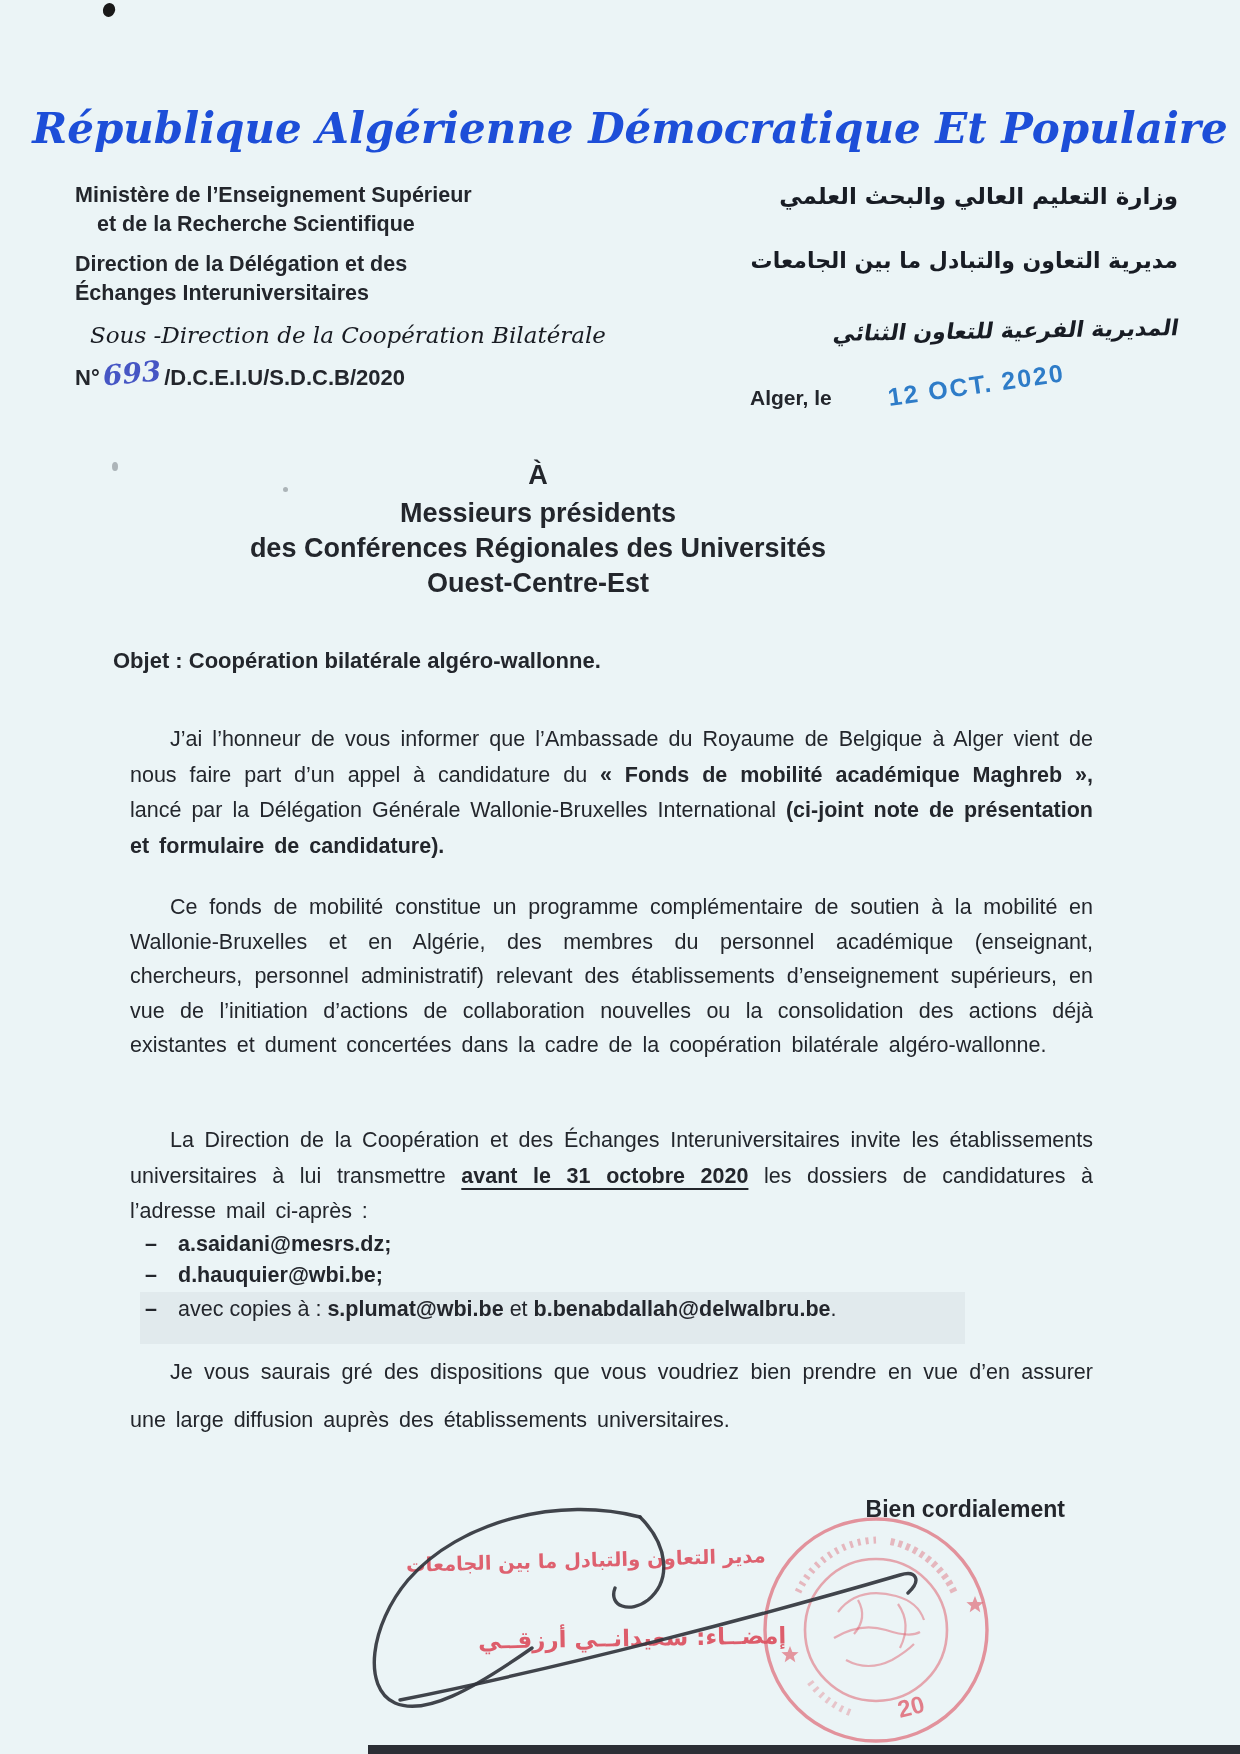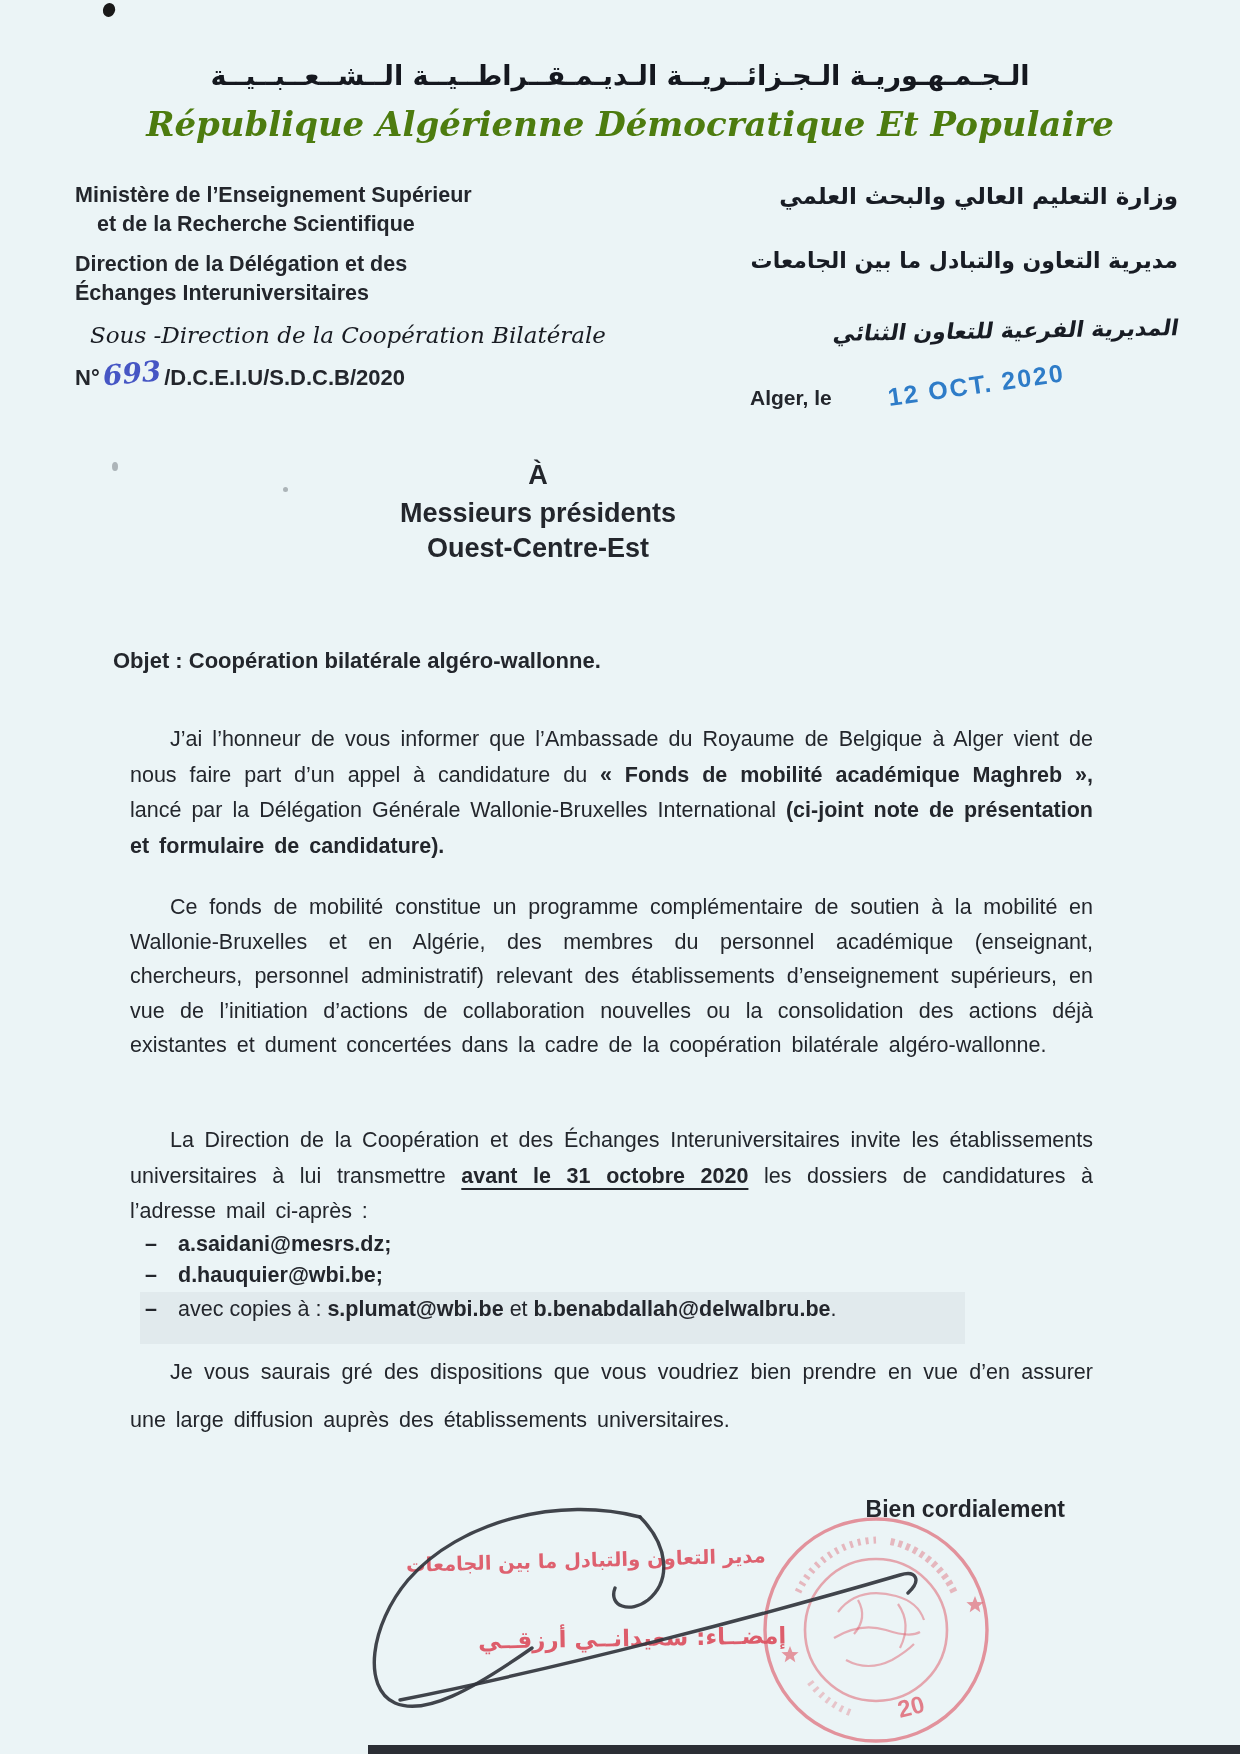--- a/index.html
+++ b/index.html
@@ -4,21 +4,21 @@
 <style>
   html,body{margin:0;padding:0;}
   .page{position:relative;width:1240px;height:1754px;overflow:hidden;
         background:var(--page-bg,#ebf4f6);
         font-family:"Liberation Sans",sans-serif;color:var(--ink,#23262c);}
   .abs{position:absolute;}
   
   .title-ar{left:60px;right:60px;top:60px;text-align:center;direction:rtl;
             font-family:"DejaVu Sans",sans-serif;font-weight:700;font-size:27px;color:#15181f;letter-spacing:.5px;}
   .title-fr{left:0;right:0;top:104px;text-align:center;font-family:"DejaVu Serif",serif;
-            font-style:italic;font-weight:700;font-size:34px;color:#4d7c0f;margin-left:20px;}
+            font-style:italic;font-weight:700;font-size:42px;color:#1d4ed8;margin-left:20px;}
   
   .fr-line{left:75px;font-weight:700;font-size:21.5px;white-space:nowrap;}
   .sous-fr{left:78px;top:322px;font-family:"DejaVu Serif",serif;font-style:italic;font-size:23px;color:#181b22;white-space:nowrap;margin-left:12px;}
   .ref-line{left:75px;top:359px;font-weight:700;font-size:22px;white-space:nowrap;}
   .ref-hand{display:inline-block;font-family:"DejaVu Serif",serif;font-style:italic;font-weight:700;
             font-size:28px;color:var(--hand-blue,#4656c4);transform:rotate(-5deg) translateY(-2px);margin:0 3px;}
   .ar-block{right:62px;width:470px;direction:rtl;text-align:right;font-family:"DejaVu Sans",sans-serif;}
   .ar-line{position:absolute;right:0;font-weight:700;white-space:nowrap;color:#181c24;}
   .ar1{top:0;font-size:23px;}
   .ar2{top:65px;font-size:22px;}
@@ -59,21 +59,20 @@
 </head>
 <body>
 
 <div class="page">
 
   <div class="abs ink-blot"></div>
   <div class="abs speck" style="left:112px;top:462px;width:6px;height:9px;"></div>
   <div class="abs speck" style="left:283px;top:487px;width:5px;height:5px;"></div>
   <div class="abs band"></div>
 
-  <div class="abs title-ar">الـجـمـهـوريـة الـجـزائــريــة الـديـمـقــراطــيــة الــشــعــبــيــة</div>
   <div class="abs title-fr">République Algérienne Démocratique Et Populaire</div>
 
   <div class="abs fr-line" style="top:183px;">Ministère de l’Enseignement Supérieur</div>
   <div class="abs fr-line" style="top:212px;left:97px;">et de la Recherche Scientifique</div>
   <div class="abs fr-line" style="top:252px;">Direction de la Délégation et des</div>
   <div class="abs fr-line" style="top:281px;">Échanges Interuniversitaires</div>
   <div class="abs sous-fr">Sous -Direction de la Coopération Bilatérale</div>
   <div class="abs ref-line">
     <span>N°</span><span class="ref-hand">693</span><span>/D.C.E.I.U/S.D.C.B/2020</span>
   </div>
@@ -83,20 +82,21 @@
     <div class="ar-line ar2">مديرية التعاون والتبادل ما بين الجامعات</div>
     <div class="ar-line ar3">المديرية الفرعية للتعاون الثنائي</div>
   </div>
 
   <div class="abs alger">Alger, le</div>
   <div class="abs date-stamp">12 OCT. 2020</div>
 
   <div class="abs recipient">
     <div class="rcp1">À</div>
     <div class="rcp">Messieurs présidents</div>
+    <div class="rcp">des Conférences Régionales des Universités</div>
     <div class="rcp">Ouest-Centre-Est</div>
   </div>
 
   <div class="abs subject">
     <span>Objet :</span>
     <span>Coopération bilatérale algéro-wallonne.</span>
   </div>
 
   <div class="abs p p1 ind"><span>J’ai l’honneur de vous informer que l’Ambassade du Royaume de Belgique à Alger vient de nous faire part d’un appel à candidature du </span><span class="b">« Fonds de mobilité académique Maghreb »,</span><span> lancé par la Délégation Générale Wallonie-Bruxelles International </span><span class="b">(ci-joint note de présentation et formulaire de candidature).</span></div>
   <div class="abs p p2 ind"><span>Ce fonds de mobilité constitue un programme complémentaire de soutien à la mobilité en Wallonie-Bruxelles et en Algérie, des membres du personnel académique (enseignant, chercheurs, personnel administratif) relevant des établissements d’enseignement supérieurs, en vue de l’initiation d’actions de collaboration nouvelles ou la consolidation des actions déjà existantes et dument concertées dans la cadre de la coopération bilatérale algéro-wallonne.</span></div>

